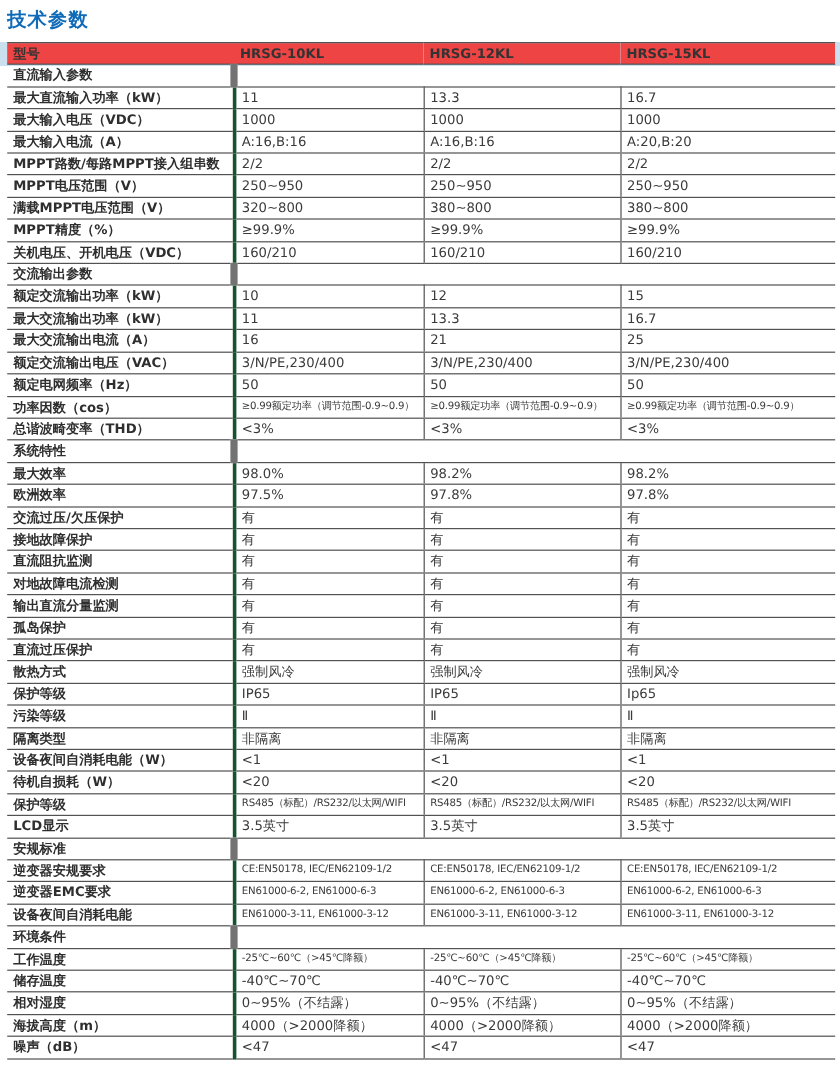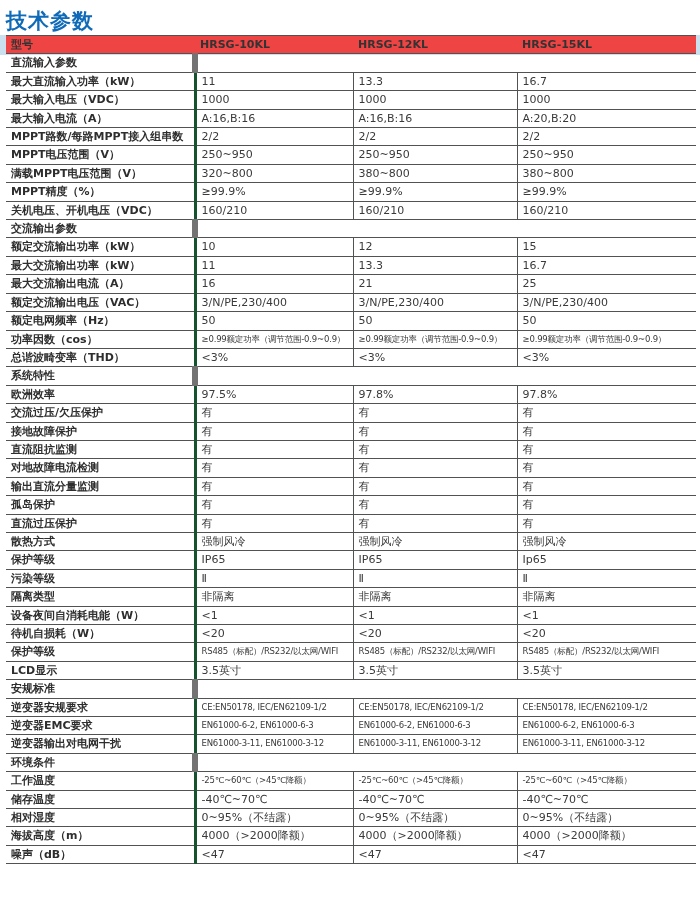--- a/index.html
+++ b/index.html
@@ -5,21 +5,21 @@
   html,body{margin:0;padding:0;}
   body{
     width:700px;height:901px;background:#ffffff;
     font-family:"DejaVu Sans","Liberation Sans",sans-serif;
     color:#333;
     -webkit-font-smoothing:antialiased;
   }
   .page{position:relative;width:700px;height:901px;overflow:hidden;}
   .page-title{
     position:absolute;top:7px;left:6px;margin:0;
-    font-size:21px;font-weight:bold;color:#0f6ab8;letter-spacing:1px;
+    font-size:16px;font-weight:bold;color:#0f6ab8;letter-spacing:1px;
   }
   .header-band{
     position:absolute;top:35px;left:0;width:700px;height:20px;
     background:#cbe0ef;
   }
   table.spec{
     position:absolute;top:35px;left:6px;
     border-collapse:collapse;table-layout:fixed;
     width:690px;
   }
@@ -170,20 +170,26 @@
           <td class="row-label">总谐波畸变率（THD）</td>
           <td class="val">&lt;3%</td>
           <td class="val">&lt;3%</td>
           <td class="val">&lt;3%</td>
         </tr>
         <tr>
           <td class="section-title">系统特性</td>
           <td class="val" colspan="3"></td>
         </tr>
         <tr>
+          <td class="row-label">最大效率</td>
+          <td class="val">98.0%</td>
+          <td class="val">98.2%</td>
+          <td class="val">98.2%</td>
+        </tr>
+        <tr>
           <td class="row-label">欧洲效率</td>
           <td class="val">97.5%</td>
           <td class="val">97.8%</td>
           <td class="val">97.8%</td>
         </tr>
         <tr>
           <td class="row-label">交流过压/欠压保护</td>
           <td class="val">有</td>
           <td class="val">有</td>
           <td class="val">有</td>
@@ -282,21 +288,21 @@
           <td class="val sm">CE:EN50178, IEC/EN62109-1/2</td>
           <td class="val sm">CE:EN50178, IEC/EN62109-1/2</td>
         </tr>
         <tr>
           <td class="row-label">逆变器EMC要求</td>
           <td class="val sm">EN61000-6-2, EN61000-6-3</td>
           <td class="val sm">EN61000-6-2, EN61000-6-3</td>
           <td class="val sm">EN61000-6-2, EN61000-6-3</td>
         </tr>
         <tr>
-          <td class="row-label">逆变器输出对电网干扰</td>
+          <td class="row-label">设备夜间自消耗电能</td>
           <td class="val sm">EN61000-3-11, EN61000-3-12</td>
           <td class="val sm">EN61000-3-11, EN61000-3-12</td>
           <td class="val sm">EN61000-3-11, EN61000-3-12</td>
         </tr>
         <tr>
           <td class="section-title">环境条件</td>
           <td class="val" colspan="3"></td>
         </tr>
         <tr>
           <td class="row-label">工作温度</td>

